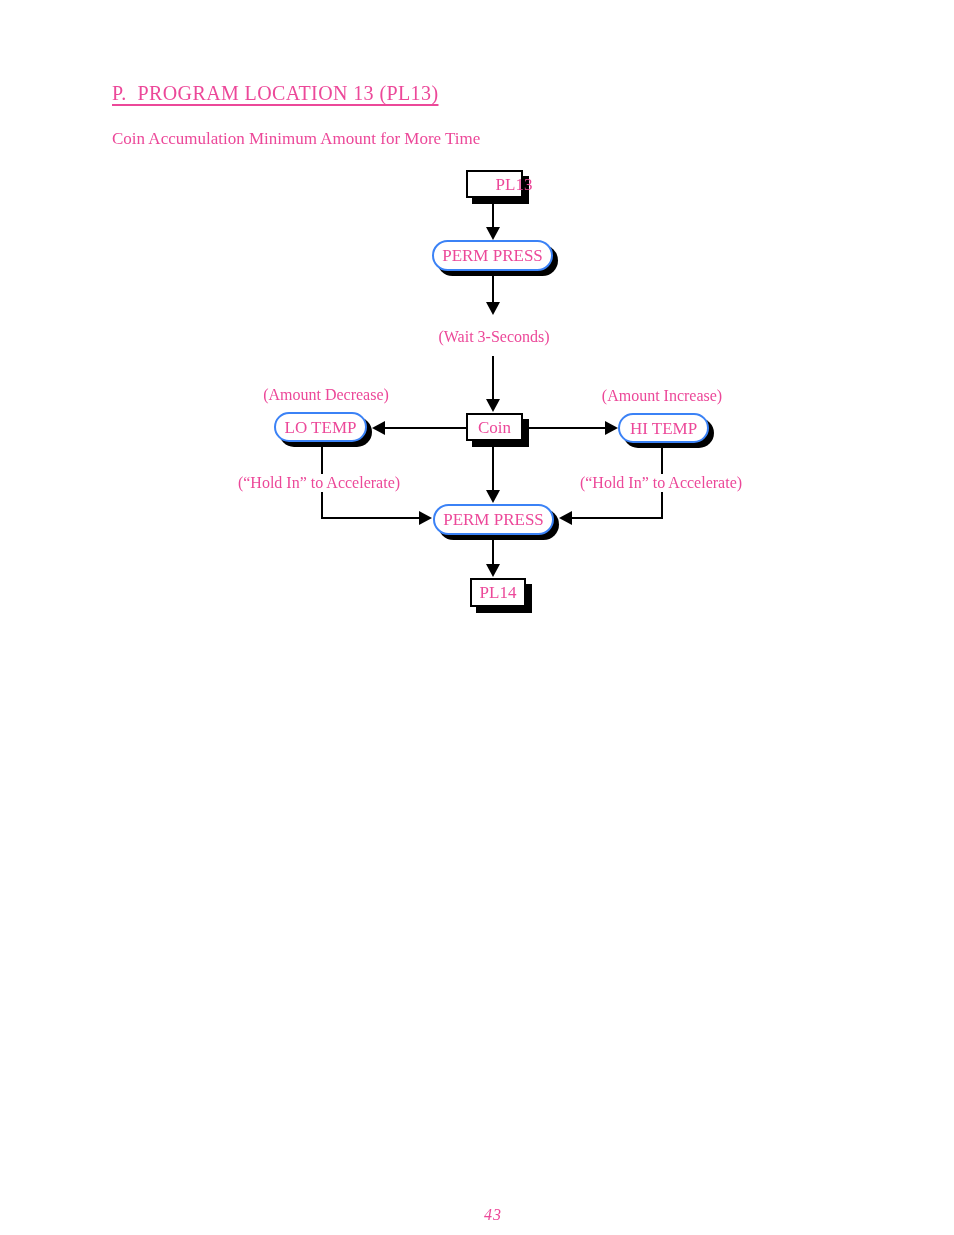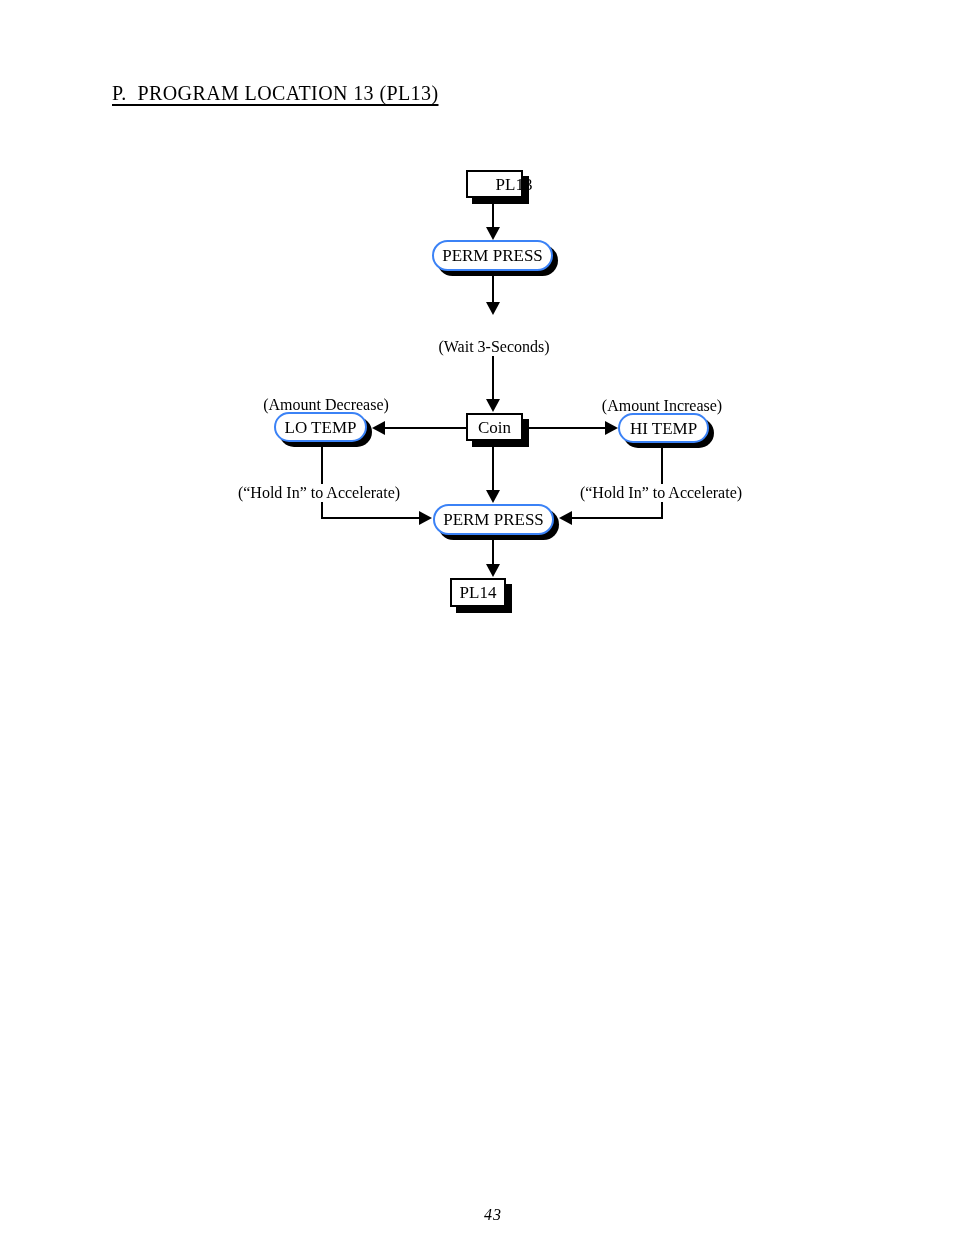--- a/index.html
+++ b/index.html
@@ -3,21 +3,21 @@
 <meta charset="utf-8">
 <style>
   html, body { margin: 0; padding: 0; background: #e8e8e8; }
   .page {
     position: relative;
     width: 954px;
     height: 1235px;
     margin: 0 auto;
     background: #ffffff;
     font-family: "Liberation Serif", "DejaVu Serif", serif;
-    color: #000000;
+    color: #ec4899;
     overflow: hidden;
   }
   .doc-title {
     position: absolute;
     left: 112px;
     top: 82px;
     font-size: 20px;
     letter-spacing: 0.4px;
     white-space: pre;
     text-decoration: underline;
@@ -78,21 +78,20 @@
     border-left: 13px solid #000;
   }
   .note {
     position: absolute;
     transform: translateX(-50%);
     font-size: 16px;
     white-space: pre;
     background: #ffffff;
     padding: 0 3px;
     line-height: 1.15;
-    margin-top: 10px;
   }
   
   .summary {
     position: absolute;
     left: 112px;
     top: 1007px;
     font-size: 16.5px;
     white-space: pre;
   }
   .summary .label { font-weight: bold; margin-right: 14px; }
@@ -106,20 +105,21 @@
     letter-spacing: 1px;
     margin-top: 20px;
   }
 </style>
 </head>
 <body>
 
 <div class="page">
 
   <div class="doc-title">P.  PROGRAM LOCATION 13 (PL13)</div>
+  <div class="doc-subtitle">Coin Accumulation Minimum Amount for More Time</div>
 
   <div>
 
     <div class="node-box" style="left:466px; top:170px; width:57px; height:28px;padding-left:39px;">PL13</div>
 
     <div class="vline" style="left:492px; top:200px; height:27px;"></div>
     <div class="arrow-down" style="left:486px; top:227px;"></div>
 
     <div class="node-pill" style="left:432px; top:240px; width:121px; height:31px;">PERM PRESS</div>
 
@@ -159,20 +159,20 @@
     <div class="arrow-left" style="left:559px; top:511px;"></div>
 
     <div class="vline" style="left:492px; top:443px; height:47px;"></div>
     <div class="arrow-down" style="left:486px; top:490px;"></div>
 
     <div class="node-pill" style="left:433px; top:504px; width:121px; height:31px;">PERM PRESS</div>
 
     <div class="vline" style="left:492px; top:537px; height:27px;"></div>
     <div class="arrow-down" style="left:486px; top:564px;"></div>
 
-    <div class="node-box" style="left:450px; top:578px; width:56px; height:29px;">PL14</div>
+    <div class="node-box" style="left:470px; top:578px; width:56px; height:29px;">PL14</div>
 
   </div>
 
 
   <div class="page-number">43</div>
 
 </div>
 
 </body></html>

